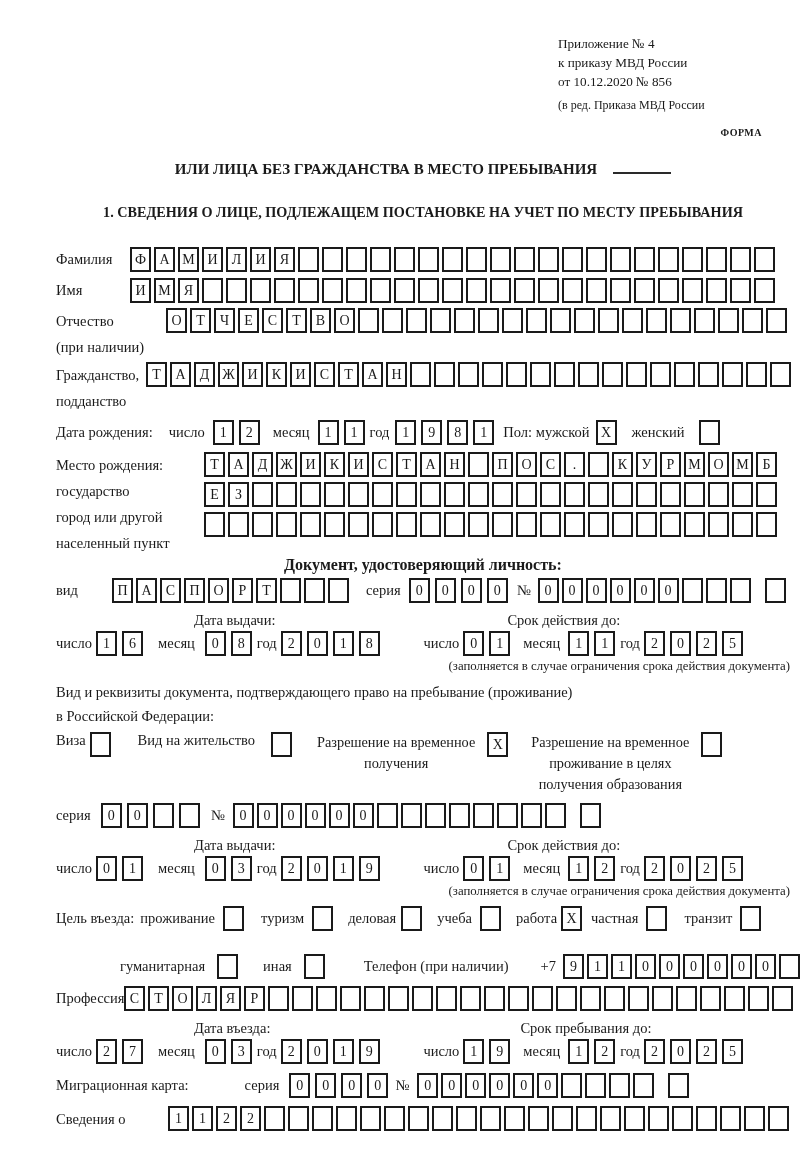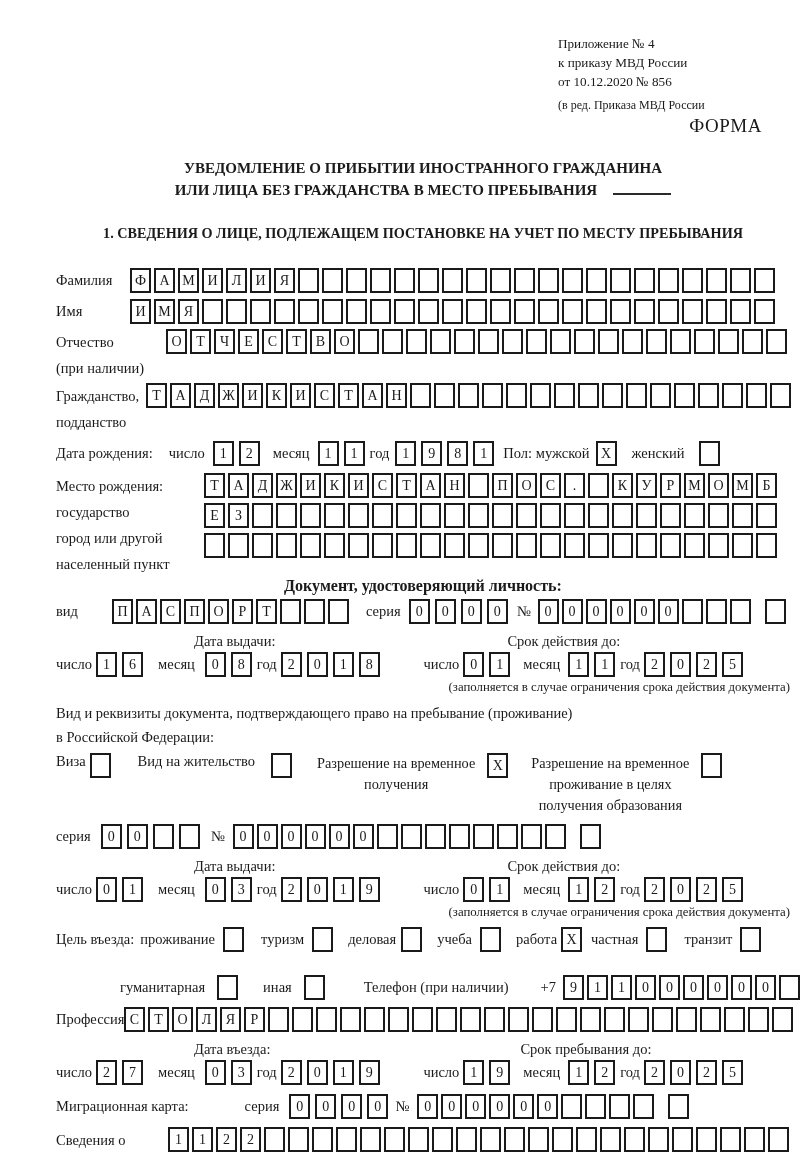--- a/index.html
+++ b/index.html
@@ -1,20 +1,20 @@
 <!DOCTYPE html>
 <html><head>
 <meta charset="utf-8">
 <style>
   html,body{margin:0;padding:0;background:#fff;}
   body{width:800px;height:1163px;color:#1a1a1a;font-family:"Liberation Serif","DejaVu Serif",serif;font-size:14.5px;overflow:hidden;}
   .page{box-sizing:border-box;width:800px;height:1163px;padding:34px 10px 0 56px;}
   .hdr{margin-left:502px;width:232px;font-size:13.2px;line-height:19px;}
   .hdr2{margin-top:5px;font-size:12px;line-height:19px;}
-  .forma{margin-top:0;text-align:right;padding-right:28px;font-weight:normal;font-size:19px;letter-spacing:.5px;}
+  .forma{margin-top:12px;text-align:right;padding-right:28px;font-weight:bold;font-size:10px;letter-spacing:.5px;}
   .title{margin-top:20px;text-align:center;font-weight:bold;font-size:15px;line-height:22px;}
   .uline{display:inline-block;width:58px;border-bottom:2px solid #2a2a2a;margin-left:16px;}
   .sect{margin-top:24px;text-align:center;font-weight:bold;font-size:14.2px;}
   .row{display:flex;align-items:center;}
   .rowt{display:flex;align-items:flex-start;}
   .cells{display:flex;flex:none;}
   .cell{box-sizing:content-box;flex:none;width:17px;height:21px;border:2px solid #1a1a1a;margin-right:3px;display:inline-flex;align-items:center;justify-content:center;font-size:14px;background:#fff;}
   .g .cell{margin-right:5px;}
   .cell.sep{margin-left:11px;}
   .lbl{flex:none;}
@@ -36,21 +36,20 @@
     <div>к приказу МВД России</div>
     <div>от 10.12.2020 № 856</div>
     <div class="hdr2">
       <div>(в ред. Приказа МВД России</div>
     </div>
   </div>
 
   <div class="forma">ФОРМА</div>
 
   <div class="title">
-    <div>УВЕДОМЛЕНИЕ О ПРИБЫТИИ ИНОСТРАННОГО ГРАЖДАНИНА</div>
     <div>
       <span>ИЛИ ЛИЦА БЕЗ ГРАЖДАНСТВА В МЕСТО ПРЕБЫВАНИЯ</span><span class="uline"></span>
     </div>
   </div>
 
   <div class="sect">1. СВЕДЕНИЯ О ЛИЦЕ, ПОДЛЕЖАЩЕМ ПОСТАНОВКЕ НА УЧЕТ ПО МЕСТУ ПРЕБЫВАНИЯ</div>
 
   <div class="row" style="margin-top:26px;">
     <span class="lbl" style="width:74px;font-family:Liberation Serif, serif;">Фамилия</span>
     <span class="cells">

